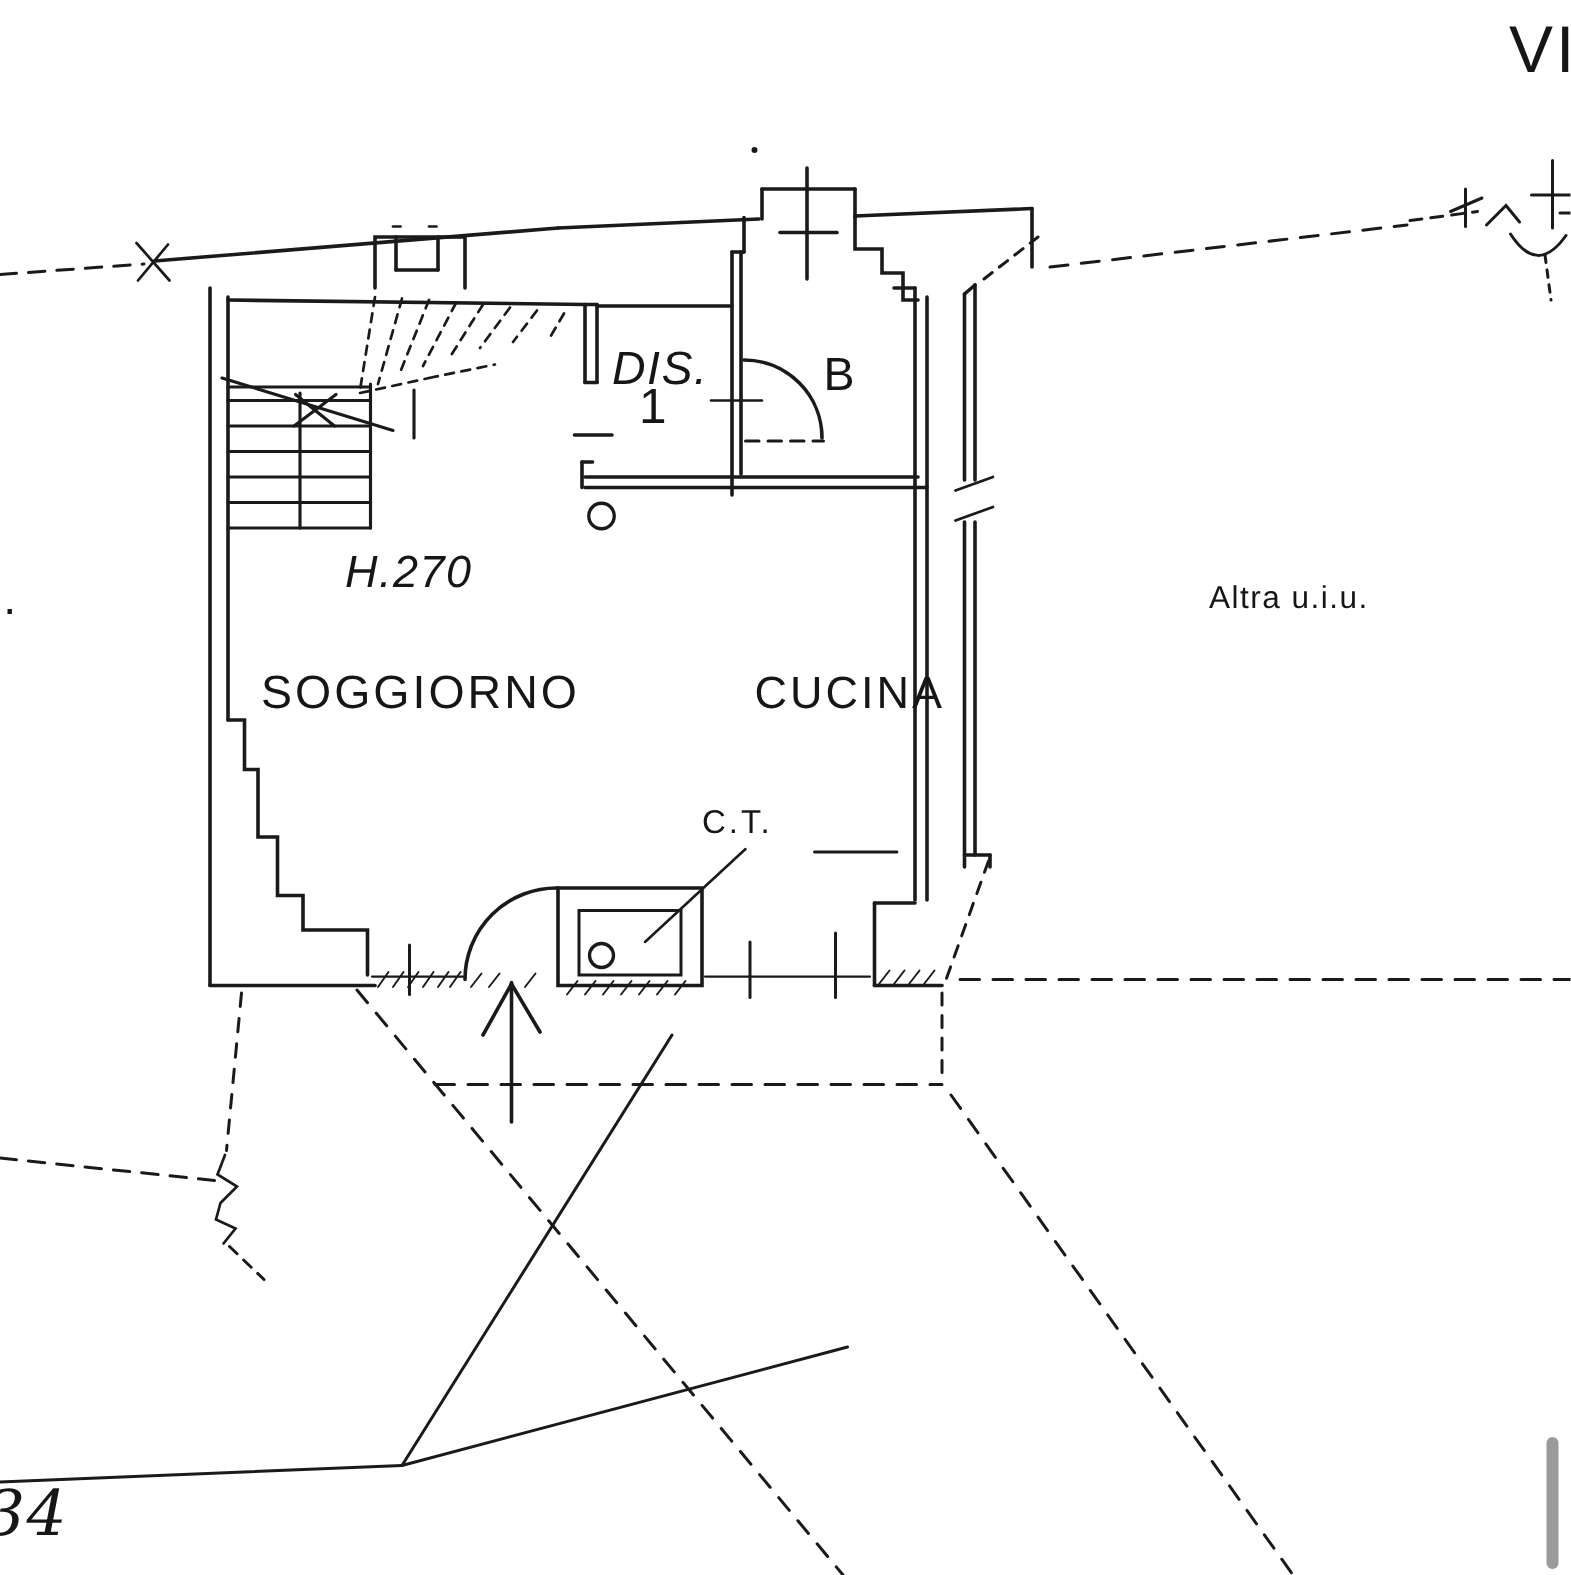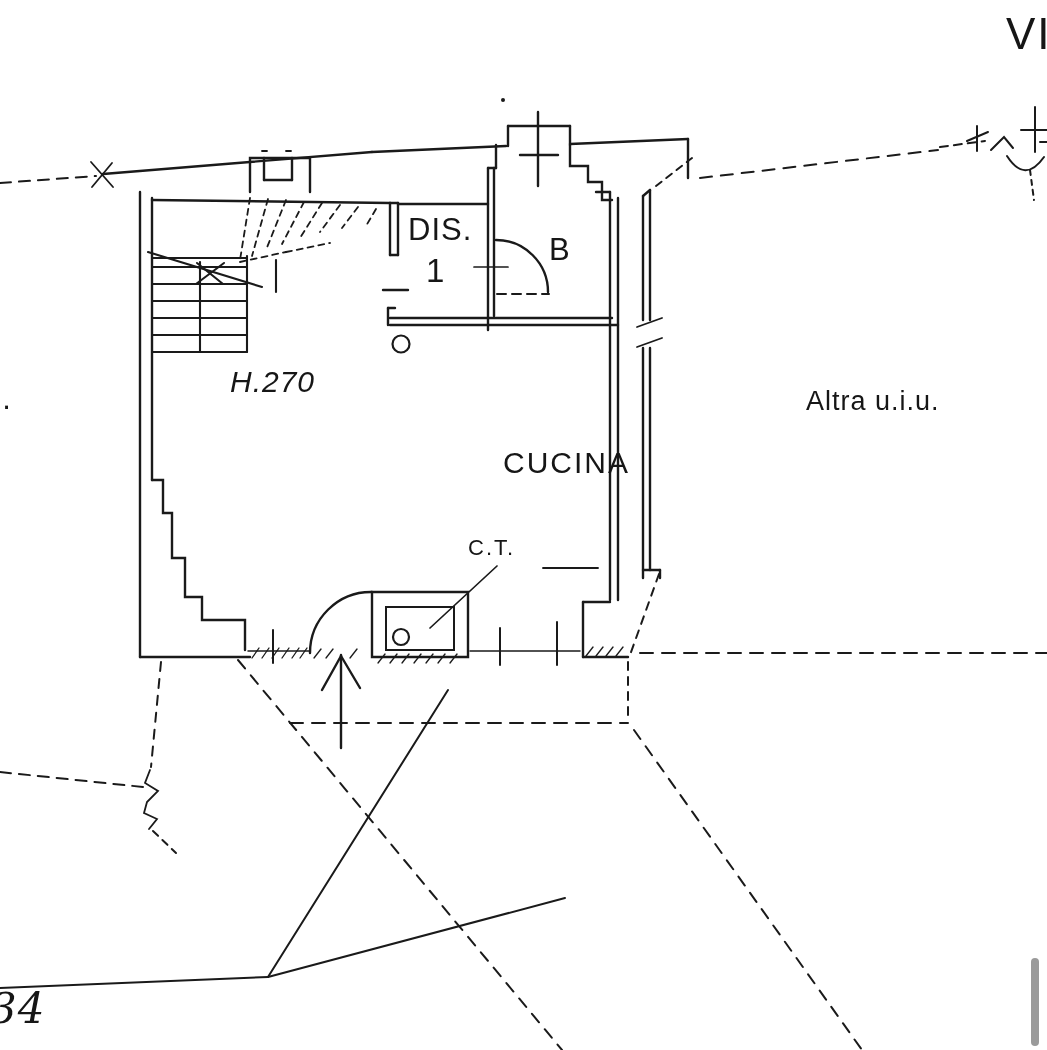--- a/index.html
+++ b/index.html
@@ -15,28 +15,28 @@
   .lbl{
     position:absolute;
     color:#161616;
     white-space:nowrap;
     line-height:1;
     letter-spacing:1px;
     font-family:"Liberation Sans", sans-serif;
     -webkit-font-smoothing:none;
   }
   .lbl-street{left:1006px;top:12px;font-size:44px;letter-spacing:2px;}
-  .lbl-dis{left:408px;top:214px;font-size:31px;}
+  .lbl-dis{left:408px;top:230px;font-size:31px;font-style:italic;}
   .lbl-one{left:426px;top:254px;font-size:33px;}
   .lbl-b{left:549px;top:234px;font-size:31px;}
   .lbl-h{left:230px;top:367px;font-size:30px;font-style:italic;}
   .lbl-sog{left:174px;top:446px;font-size:31px;letter-spacing:2px;}
   .lbl-cuc{left:461px;top:448px;font-size:30px;letter-spacing:2px;margin-left:42px;}
   .lbl-ct{left:468px;top:537px;font-size:22px;letter-spacing:2px;}
-  .lbl-altra{left:806px;top:388px;font-size:27px;}
+  .lbl-altra{left:806px;top:388px;font-size:21px;}
   .lbl-uleft{left:-16px;top:383px;font-size:31px;}
   .lbl-34{left:-10px;top:988px;font-size:42px;font-family:"DejaVu Serif",serif;font-style:italic;}
   .scroll-thumb{
     position:absolute;left:1031px;top:958px;width:8px;height:88px;
     border-radius:4px;background:#9a9a9a;
   }
 </style>
 </head>
 <body>
 
@@ -224,20 +224,21 @@
     <path d="M268,977 L448,690"></path>
     <path d="M268,977 L565,898"></path>
   </g>
 </svg>
 
 <div class="lbl lbl-street">VI</div>
 <div class="lbl lbl-dis">DIS.</div>
 <div class="lbl lbl-one">1</div>
 <div class="lbl lbl-b">B</div>
 <div class="lbl lbl-h">H.270</div>
+<div class="lbl lbl-sog">SOGGIORNO</div>
 <div class="lbl lbl-cuc">CUCINA</div>
 <div class="lbl lbl-ct">C.T.</div>
 <div class="lbl lbl-altra">Altra u.i.u.</div>
 <div class="lbl lbl-uleft">u.</div>
 <div class="lbl lbl-34">34</div>
 
 <div class="scroll-thumb"></div>
 
 </div>
 

